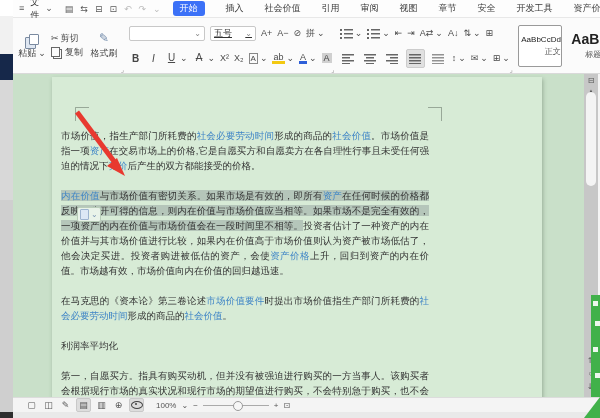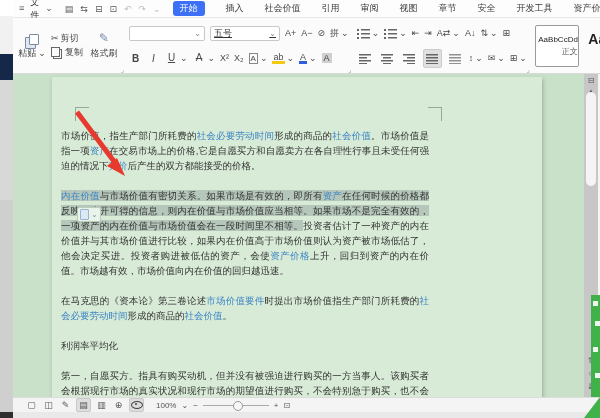--- a/index.html
+++ b/index.html
@@ -192,21 +192,21 @@
     </div>
 
     <div class="gsep"></div>
 
     <div class="group">
       <div class="trow">
         <span class="combo" style="width:76px;">
             <span></span>
             <span class="car">⌄</span>
           </span>
-        <span class="combo" style="width:70px;text-decoration:underline;">
+        <span class="combo" style="width:46px;text-decoration:underline;">
             <span>五号</span>
             <span class="car">⌄</span>
           </span>
         <span class="tbtn">A+</span>
         <span class="tbtn">A−</span>
         <span class="tbtn">⊘</span>
         <span class="tbtn">
             <span>拼</span>
             <span>⌄</span>
           </span>

